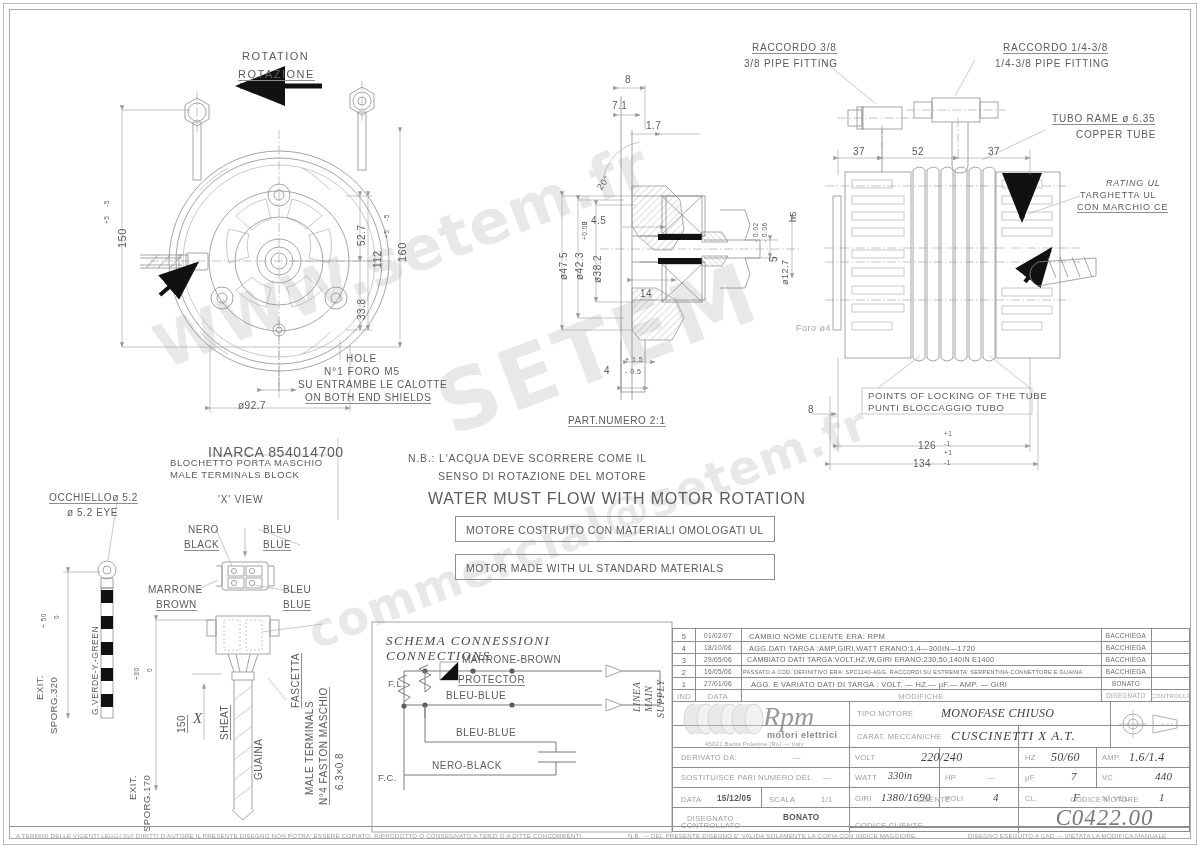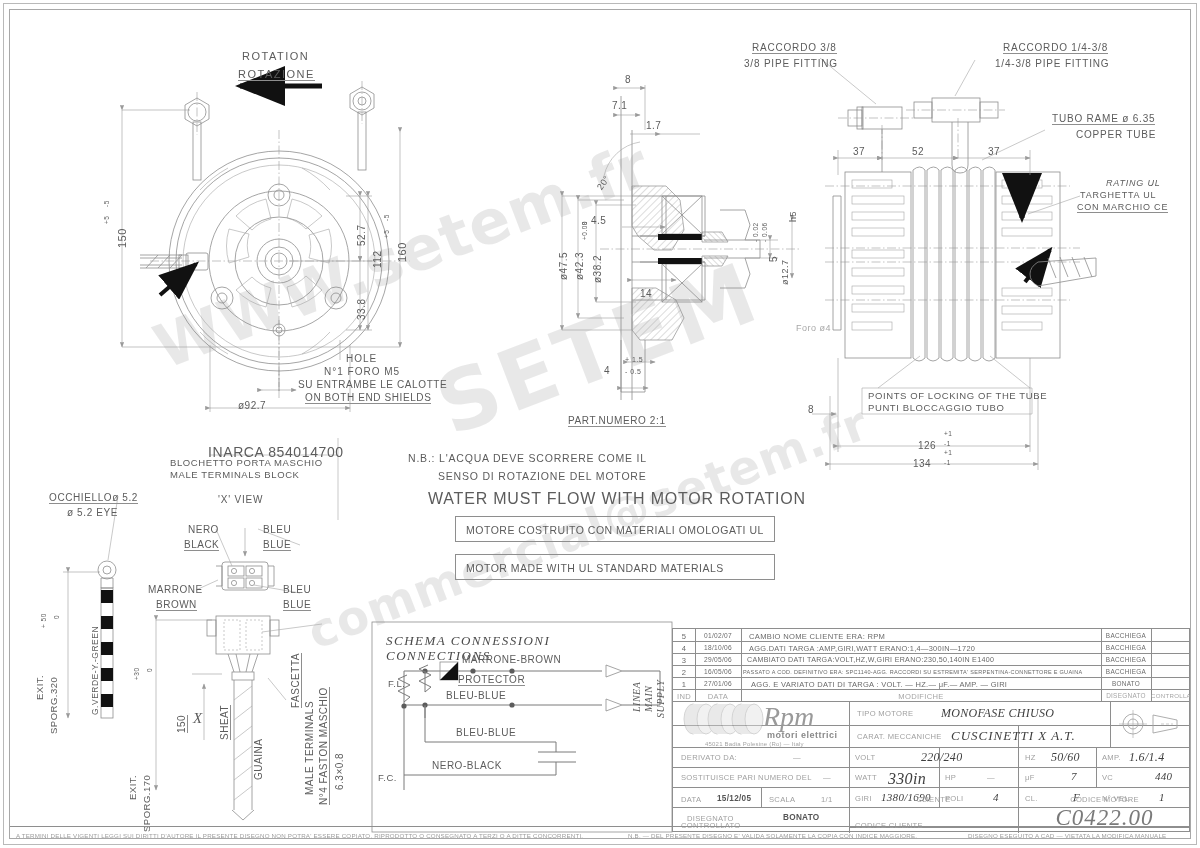--- a/index.html
+++ b/index.html
@@ -672,21 +672,21 @@
     <div class="t" style="left:182px;top:124px;color:#a0a0a0">VOLT</div>
     <div class="t ti" style="left:248px;top:121px;font-size:12px">220/240</div>
     <div class="t" style="left:352px;top:124px;color:#a0a0a0">HZ</div>
     <div class="t ti" style="left:378px;top:121px;font-size:12px">50/60</div>
     <div class="t" style="left:429px;top:124px;color:#a0a0a0">AMP.</div>
     <div class="t ti" style="left:456px;top:121px;font-size:12px">1.6/1.4</div>
 
     <div class="t" style="left:8px;top:124px;color:#a0a0a0">DERIVATO DA:</div>
     <div class="t" style="left:120px;top:124px;color:#a0a0a0">—</div>
     <div class="t" style="left:182px;top:144px;color:#a0a0a0">WATT</div>
-    <div class="t ti" style="left:215px;top:141px;font-size:16px">330in</div>
+    <div class="t ti" style="left:215px;top:141px;font-size:10px">330in</div>
     <div class="t" style="left:272px;top:144px;color:#a0a0a0">HP</div>
     <div class="t" style="left:314px;top:144px;color:#a0a0a0">—</div>
     <div class="t" style="left:352px;top:144px;color:#a0a0a0">μF</div>
     <div class="t ti" style="left:398px;top:141px;font-size:11px">7</div>
     <div class="t" style="left:429px;top:144px;color:#a0a0a0">VC</div>
     <div class="t ti" style="left:482px;top:141px;font-size:11px">440</div>
 
     <div class="t" style="left:8px;top:144px;color:#a0a0a0">SOSTITUISCE PARI NUMERO DEL</div>
     <div class="t" style="left:150px;top:144px;color:#a0a0a0">—</div>
     <div class="t" style="left:182px;top:165px;color:#a0a0a0">GIRI</div>

